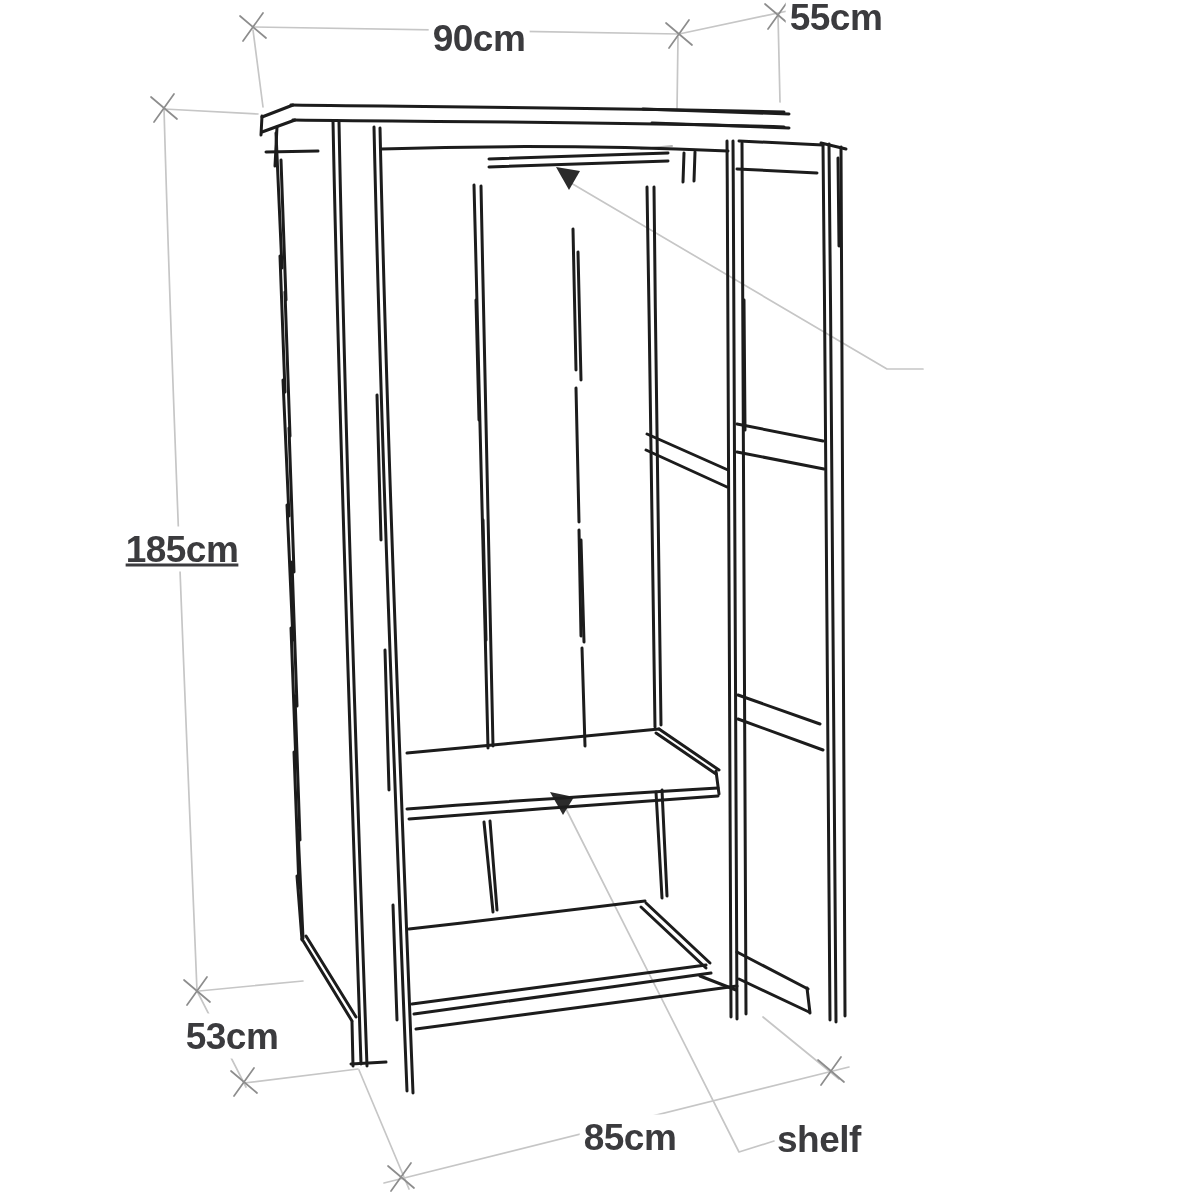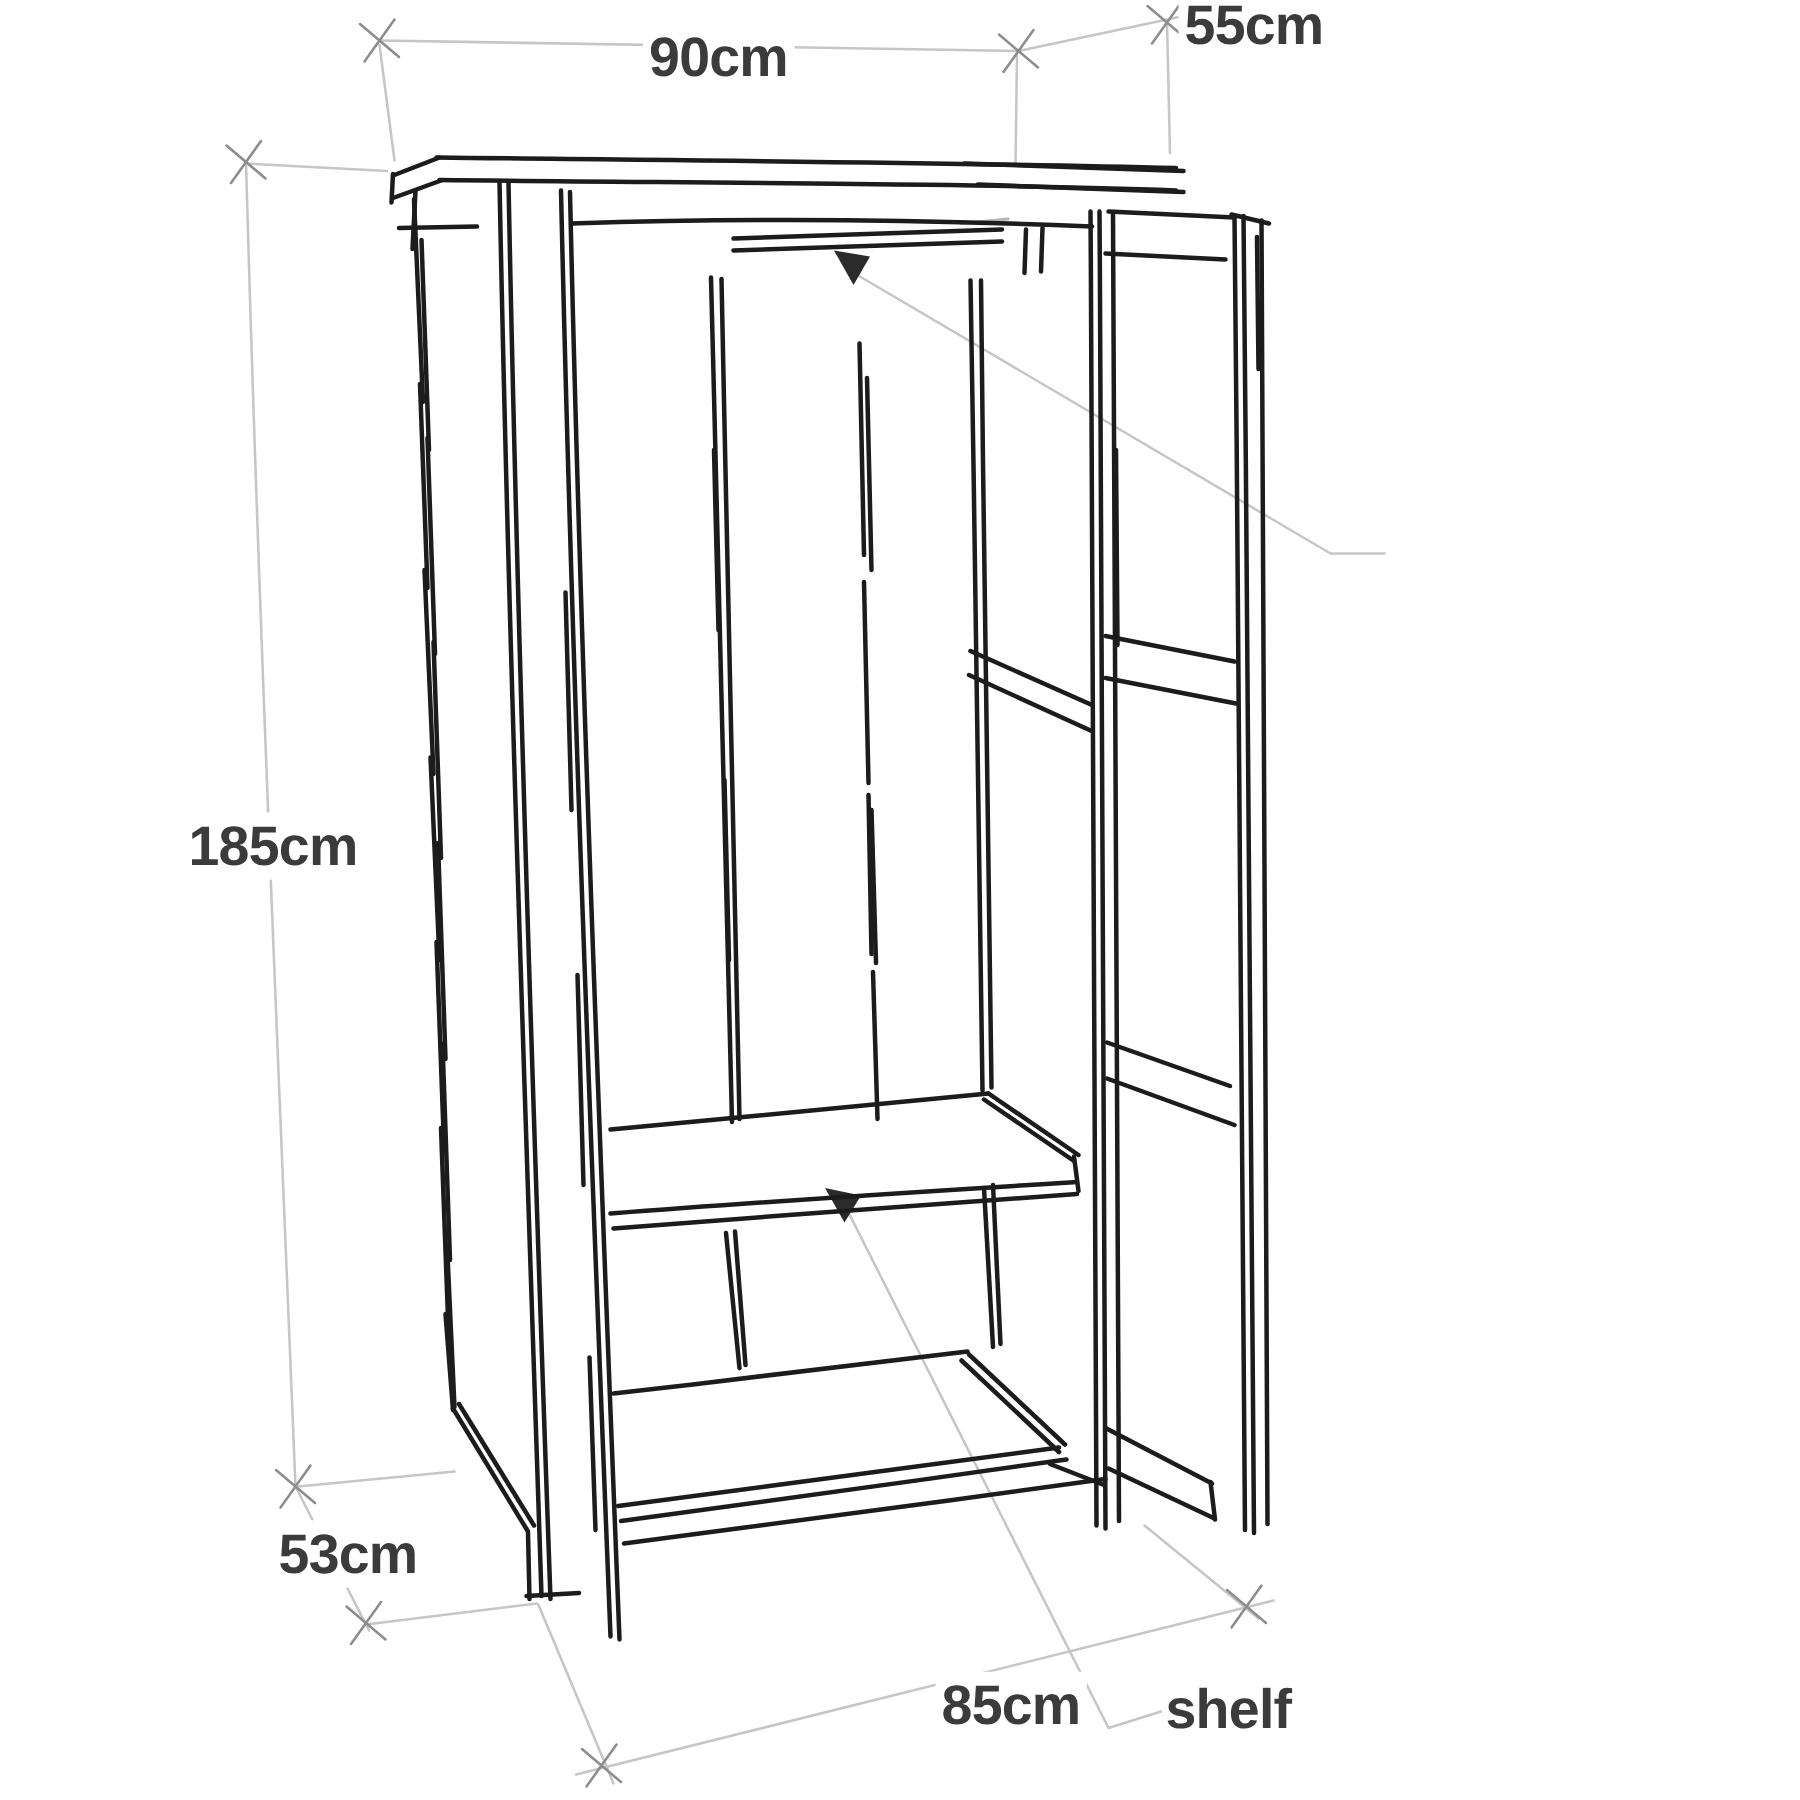--- a/index.html
+++ b/index.html
@@ -195,24 +195,24 @@
         <path d="M739,979 L809,1012"></path>
         <path d="M807,988 L810,1013" stroke-width="2.6"></path>
       </g>
     </g>
   </svg>
 
   <div class="label dim-label" style="left:479px;top:38px;">90cm</div>
 
   <div class="label dim-label" style="left:836px;top:17px;">55cm</div>
 
-  <div class="label dim-label" style="left:182px;top:564px;">185cm</div>
+  <div class="label dim-label" style="left:182px;top:549px;text-decoration:underline;">185cm</div>
 
   <div class="label dim-label" style="left:232px;top:1036px;">53cm</div>
 
-  <div class="label dim-label" style="left:630px;top:1137px;margin-left:44px;">85cm</div>
+  <div class="label dim-label" style="left:630px;top:1137px;">85cm</div>
 
 
   <div class="label" style="left:777px;top:1117px;">
     <div>shelf</div>
   </div>
 
 </div>
 
 </body></html>

